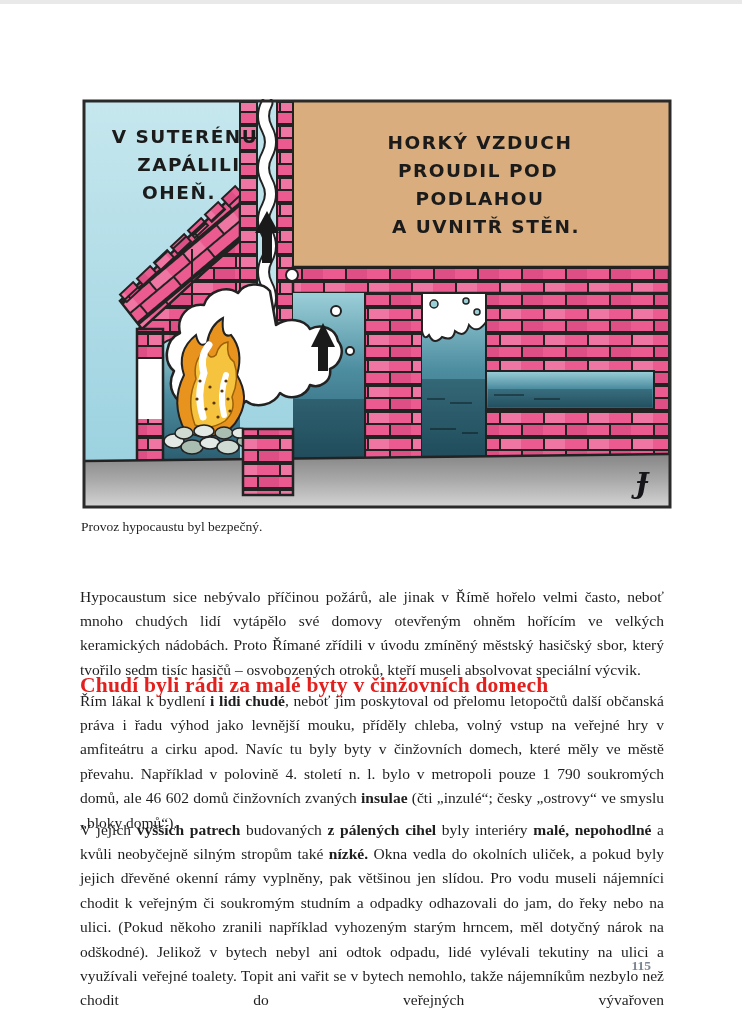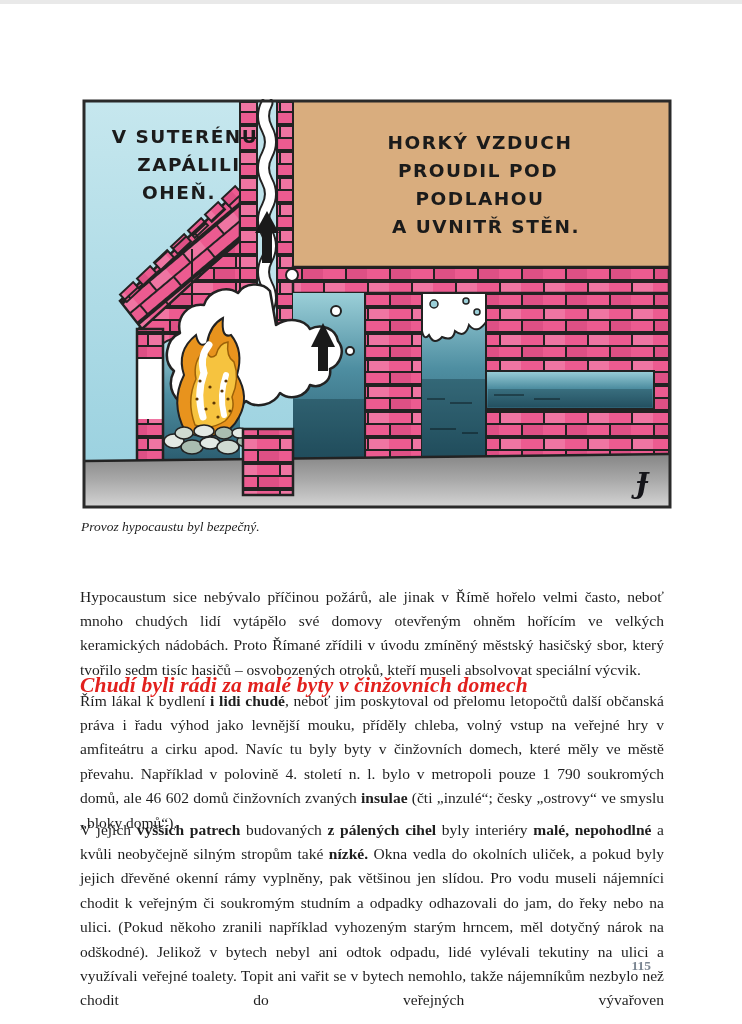--- a/index.html
+++ b/index.html
@@ -5,30 +5,30 @@
   html,body{margin:0;padding:0;background:#e9e9e9;}
   #page{
     position:relative;width:742px;height:1024px;background:#ffffff;
     overflow:hidden;font-family:"Liberation Serif",serif;color:var(--body_text,#1e1e1e);
     margin:4px auto;
   }
   .figure{position:absolute;left:82px;top:95px;width:590px;height:410px;}
   .figure svg{display:block;width:100%;height:100%;}
   .speech{font-family:"DejaVu Sans",sans-serif;font-weight:bold;font-size:18.5px;
           letter-spacing:1.5px;fill:#1b1b1b;text-anchor:middle;}
-  .caption{position:absolute;left:81px;top:514px;font-style:italic;font-size:13.5px;
+  .caption{position:absolute;left:81px;top:514px;font-size:13.5px;
            line-height:17px;text-align:right;}
   .bodypara{position:absolute;left:80px;width:584px;font-size:15.5px;line-height:24.4px;
             text-align:justify;}
   #para1{top:565px;}
   #para2{top:669px;}
   #para3{top:798px;text-align-last:justify;}
   .bodypara b{font-weight:bold;}
   .heading{position:absolute;left:80px;top:651px;font-size:21.5px;font-weight:bold;
-           color:var(--heading_red,#e2201d);letter-spacing:0.2px;font-style:italic;}
+           color:var(--heading_red,#e2201d);letter-spacing:0.2px;}
   .pageno{position:absolute;right:91px;top:954px;font-size:13.5px;font-weight:bold;
           color:var(--page_number,#7b8692);}
 </style>
 </head>
 <body>
 
 <div id="page">
 
   <div class="figure">
     <svg viewBox="0 0 590 410" xmlns="http://www.w3.org/2000/svg">

